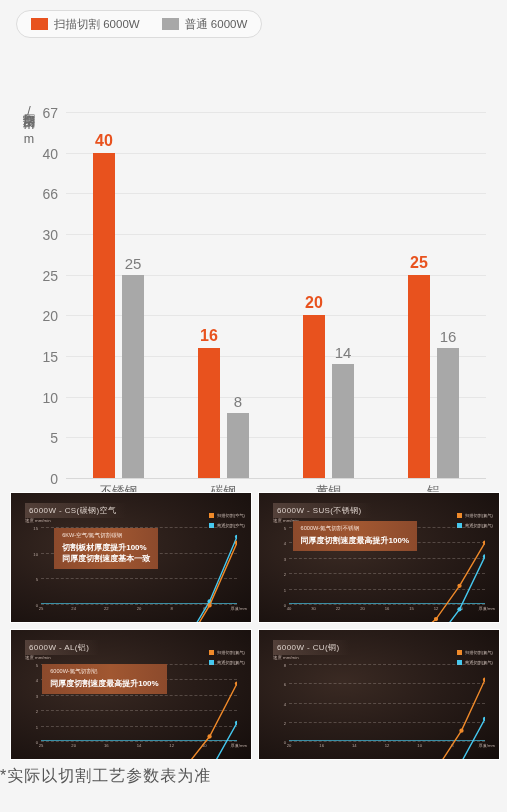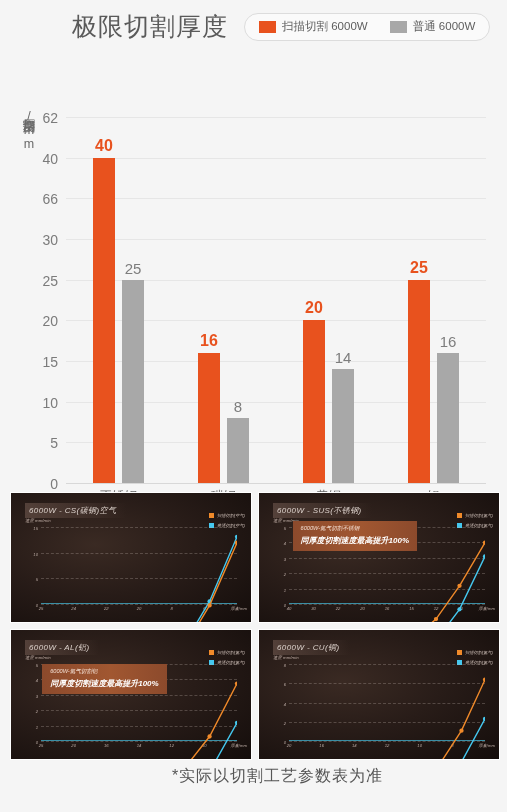--- a/index.html
+++ b/index.html
@@ -53,21 +53,20 @@
   .bar.b{background:#a8a8a8;}
   .bar.b .val{color:#7d7d7d;font-weight:normal;}
   .xlabels{position:absolute;left:66px;top:441px;width:420px;display:flex;}
   .xlab{flex:1;text-align:center;font-size:12.5px;color:#666;line-height:17px;}
 
   
   .panels{
     position:absolute;left:10px;top:492px;width:490px;height:268px;
     display:grid;grid-template-columns:1fr 1fr;grid-template-rows:1fr 1fr;
     gap:6px;
-    font-style:italic;
   }
   .panel{
     position:relative;overflow:hidden;
     background:radial-gradient(ellipse at 35% 40%, #3a2a23 0%, #281c18 45%, #140d0b 100%);
     border:1px solid #ffffff;
   }
   .p-title{
     position:absolute;left:14px;top:10px;
     font-size:8px;color:#ddd2cc;letter-spacing:.4px;
     background:linear-gradient(90deg,rgba(120,95,85,.55),rgba(120,95,85,0));
@@ -90,44 +89,43 @@
   .p-plot{position:absolute;left:30px;right:14px;top:34px;bottom:18px;}
   .p-grid{position:absolute;left:0;right:0;border-top:1px dashed rgba(190,175,168,.30);}
   .p-ytick{position:absolute;right:100%;margin-right:3px;transform:translateY(-50%);font-size:4.2px;color:#b5a59e;}
   .p-axis{position:absolute;left:0;right:0;bottom:0;border-top:1px solid #3b8fa5;}
   .p-xtick{position:absolute;top:100%;margin-top:2px;transform:translateX(-50%);font-size:4.2px;color:#b5a59e;}
   .p-xunit{position:absolute;right:-10px;top:100%;margin-top:2px;font-size:4.2px;color:#b5a59e;white-space:nowrap;}
   .p-svg{position:absolute;inset:0;}
 
   
   .foot{
-    position:absolute;left:0;right:0;top:766px;text-align:center;
-    font-size:16px;color:#555;letter-spacing:1px;padding-left:48px;
+    position:absolute;left:0;right:0;top:766px;text-align:left;
+    font-size:16px;color:#555;letter-spacing:1px;
   }
 </style>
 </head>
 <body>
 
 <div class="header">
-  <div class="title">极限切割厚度</div>
   <div class="legend">
     <span class="sw" style="background:#e8521e"></span>
     <span class="lb">扫描切割 6000W</span>
     <span class="gap"></span>
     <span class="sw" style="background:#a8a8a8"></span>
     <span class="lb">普通 6000W</span>
   </div>
 </div>
 
 <div class="chart-wrap">
   <div class="ylabel">切割厚度/mm</div>
   <div class="plot" id="plot">
     <div id="gridlines">
         <div class="grid-row" style="top: 0px;">
-          <span class="ytick">62</span>
+          <span class="ytick">67</span>
         </div>
         <div class="grid-row" style="top: 40.6667px;">
           <span class="ytick">40</span>
         </div>
         <div class="grid-row" style="top: 81.3333px;">
           <span class="ytick">66</span>
         </div>
         <div class="grid-row" style="top: 122px;">
           <span class="ytick">30</span>
         </div>
@@ -255,20 +253,25 @@
           <path d="M0 97 L14.000000000000002 95 L28.999999999999996 91 L43 86 L56.99999999999999 78 L71 65 L86 40 L100 7.9999999999999964" fill="none" stroke="#f08a2a" stroke-width="1.4" vector-effect="non-scaling-stroke"></path>
           <circle cx="0" cy="97" r="1.1" fill="#f08a2a"></circle>
           <circle cx="14.000000000000002" cy="95" r="1.1" fill="#f08a2a"></circle>
           <circle cx="28.999999999999996" cy="91" r="1.1" fill="#f08a2a"></circle>
           <circle cx="43" cy="86" r="1.1" fill="#f08a2a"></circle>
           <circle cx="56.99999999999999" cy="78" r="1.1" fill="#f08a2a"></circle>
           <circle cx="71" cy="65" r="1.1" fill="#f08a2a"></circle>
           <circle cx="86" cy="40" r="1.1" fill="#f08a2a"></circle>
           <circle cx="100" cy="7.9999999999999964" r="1.1" fill="#f08a2a"></circle>
         </svg>
+      </div>
+      <div class="callout" style="left: 18%; top: 27%;">
+        <div class="c1">6KW-空气/氮气切割碳钢</div>
+        <div class="c2">切割板材厚度提升100%</div>
+        <div class="c2">同厚度切割速度基本一致</div>
       </div>
     </div>
     <div class="panel">
       <div class="p-title">6000W - SUS(不锈钢)</div>
       <div class="p-unit">速度 mm/min</div>
       <div class="p-legend">
         <div class="row">
           <span class="sq" style="background: rgb(240, 138, 42);"></span>
           <span class="tx">扫描切割(氮气)</span>
         </div>

